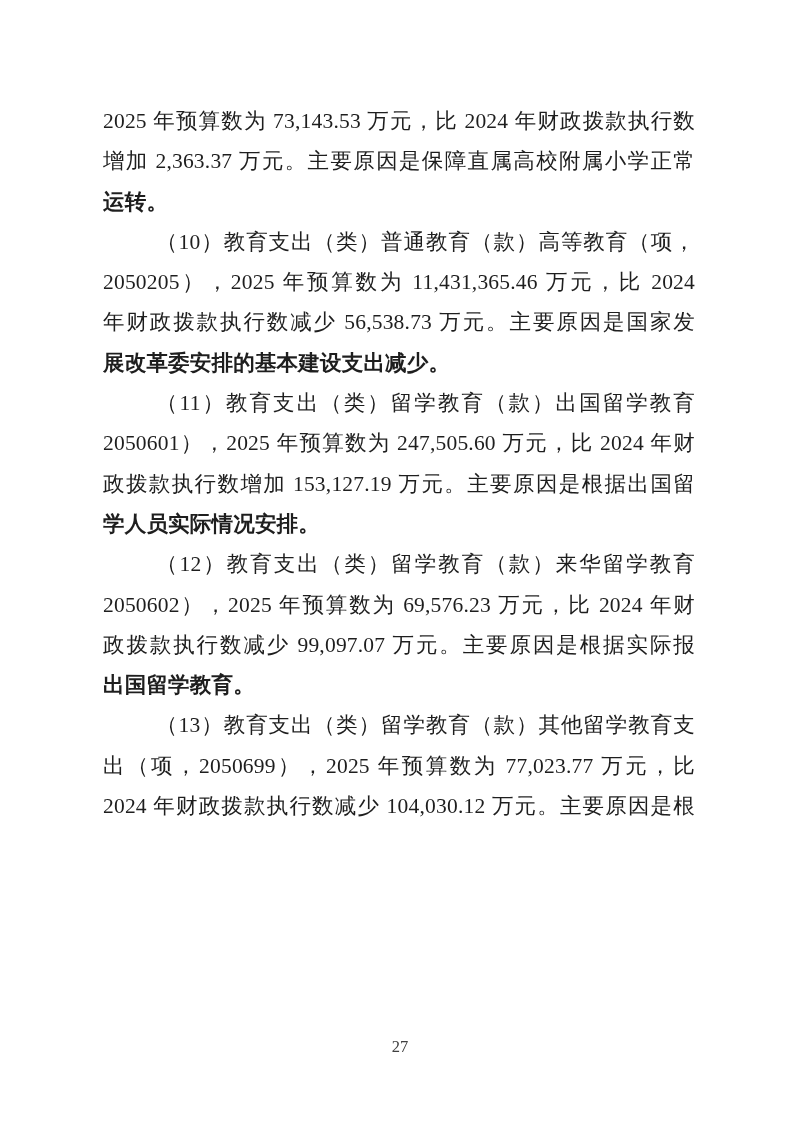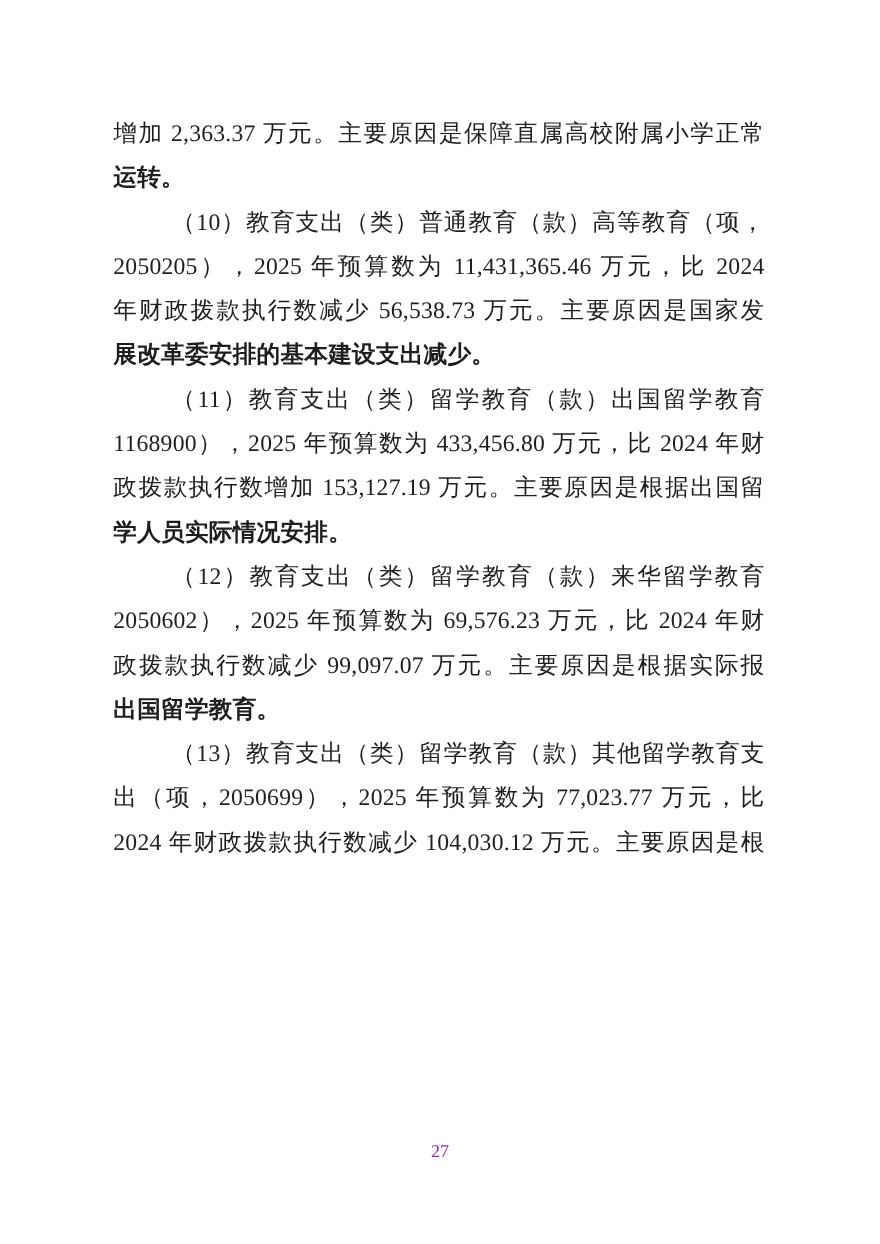--- a/index.html
+++ b/index.html
@@ -45,46 +45,47 @@
     text-indent: 53px;
   }
   .footer {
     position: absolute;
     top: 1036px;
     left: 0;
     width: 100%;
     text-align: center;
     font-size: 16.5px;
     line-height: 22px;
-    color: #a21caf;
+    color: #404040;
   }
 </style>
 </head>
 <body>
 
 <div class="page">
 
   <div class="text-block">
 
     <div class="para">
+      <div class="line">2025 年预算数为 73,143.53 万元，比 2024 年财政拨款执行数</div>
       <div class="line">增加 2,363.37 万元。主要原因是保障直属高校附属小学正常</div>
       <div class="line end">运转。</div>
     </div>
 
 
     <div class="para">
       <div class="line indent">（10）教育支出（类）普通教育（款）高等教育（项，</div>
       <div class="line">2050205），2025 年预算数为 11,431,365.46 万元，比 2024</div>
       <div class="line">年财政拨款执行数减少 56,538.73 万元。主要原因是国家发</div>
       <div class="line end">展改革委安排的基本建设支出减少。</div>
     </div>
 
     <div class="para">
       <div class="line indent">（11）教育支出（类）留学教育（款）出国留学教育（项，</div>
-      <div class="line">1168900），2025 年预算数为 433,456.80 万元，比 2024 年财</div>
+      <div class="line">2050601），2025 年预算数为 247,505.60 万元，比 2024 年财</div>
       <div class="line">政拨款执行数增加 153,127.19 万元。主要原因是根据出国留</div>
       <div class="line end">学人员实际情况安排。</div>
     </div>
 
     <div class="para">
       <div class="line indent">（12）教育支出（类）留学教育（款）来华留学教育（项，</div>
       <div class="line">2050602），2025 年预算数为 69,576.23 万元，比 2024 年财</div>
       <div class="line">政拨款执行数减少 99,097.07 万元。主要原因是根据实际报</div>
       <div class="line end">出国留学教育。</div>
     </div>

